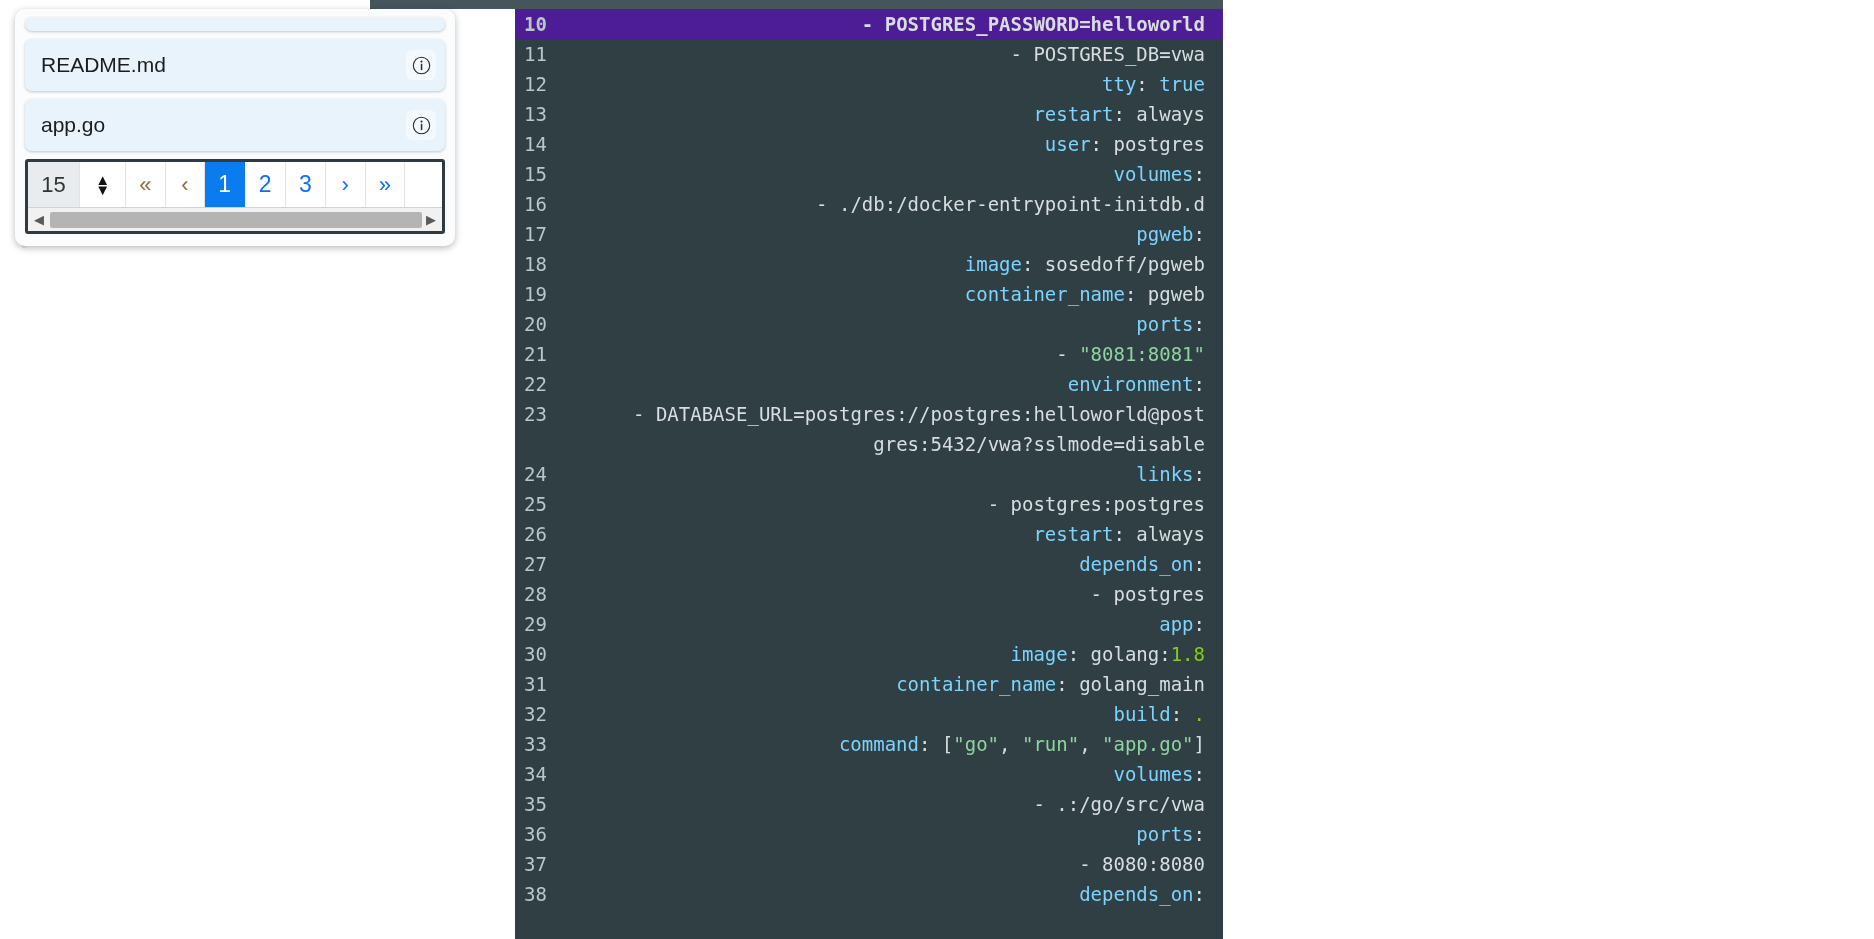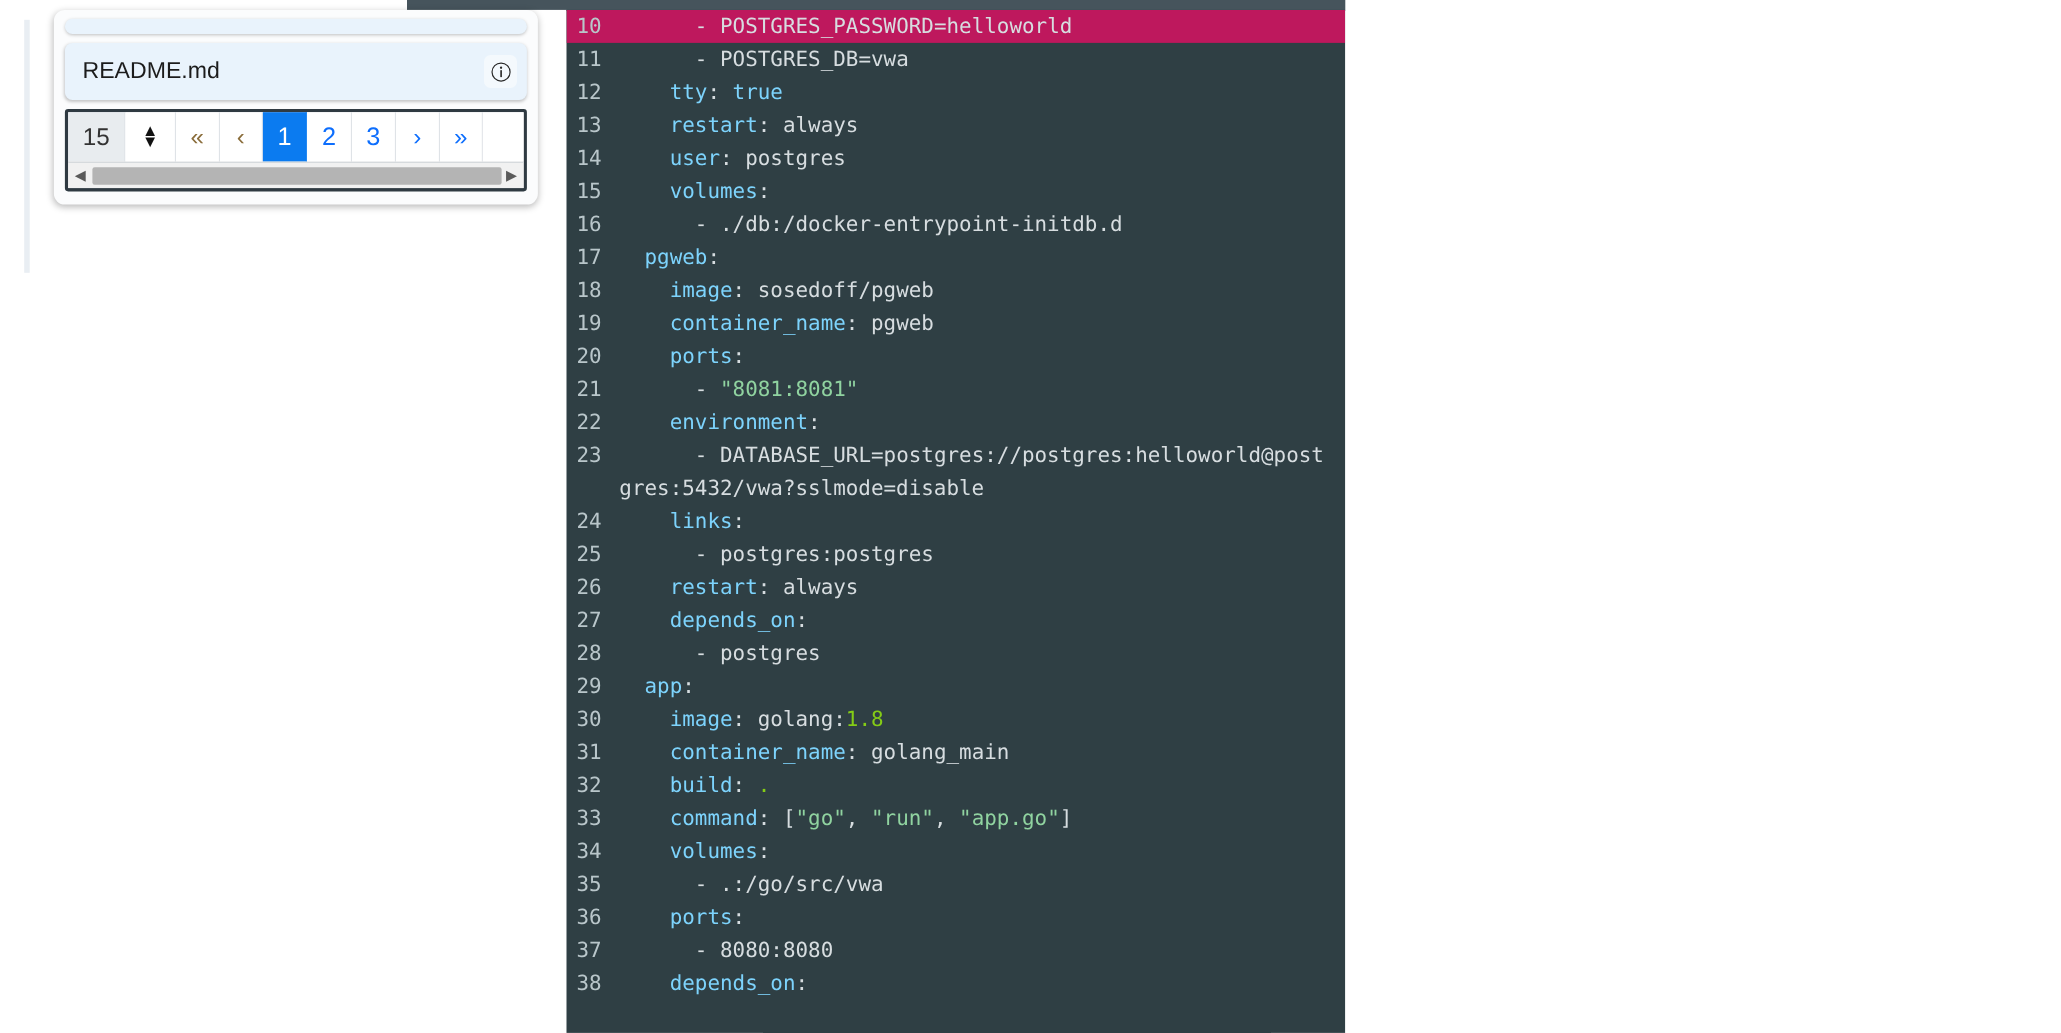--- a/index.html
+++ b/index.html
@@ -27,21 +27,21 @@
 
   
   .left-col {
     position:absolute; left:0px; top:9px; width:500px; height:930px;
     background:#ffffff;
   }
   .left-rail {
     position:absolute; left:22px; top:9px; width:5px; height:230px; background:#e9eef3;
   }
   .file-card {
-    position:absolute; left:49px; top:0px; width:440px;
+    position:absolute; left:15px; top:0px; width:440px;
     background:#fbfcfd;
     border-radius:10px;
     box-shadow:0 2px 7px rgba(0,0,0,.28);
     padding:8px 10px 12px 10px;
   }
   .file-row {
     position:relative;
     background:#e9f3fc;
     border-radius:7px;
     height:52px;
@@ -109,27 +109,27 @@
     position:absolute; left:500px; top:9px; width:15px; height:930px; background:#fff;
   }
   .code {
     font-family:"DejaVu Sans Mono", monospace;
     font-size:19px;
     line-height:30px;
     color:#e6edf0;
     white-space:pre-wrap;
   }
   .code-line { display:flex; align-items:flex-start; min-height:30px; }
-  .code-line.hl { background:#be185d; }
+  .code-line.hl { background:#4c1d95;font-weight:bold; }
   .ln {
     width:48px; flex:none; text-align:right; padding-right:16px;
     color:#b9c6ca; user-select:none;
     font-family:"DejaVu Sans Mono", monospace;
   }
-  .ct { flex:1; padding-right:18px; word-break:break-all; }
+  .ct { flex:1; padding-right:18px; word-break:break-all;text-align:right; }
   .k { color:#7dd3fc; }
   .s { color:#90d3a0; }
   .n { color:#84cc16; }
   .p { color:#d7dde0; }
 
   
   .right-col {
     position:absolute; left:1223px; top:0px; width:651px; height:939px;
     background:#ffffff;
   }
@@ -156,20 +156,30 @@
         <span>README.md</span>
         <span class="info-badge">
           <svg width="19" height="19" viewBox="0 0 19 19">
               <circle cx="9.5" cy="9.5" r="8.2" fill="none" stroke="#2b2b2b" stroke-width="1.1"></circle>
               <circle cx="9.5" cy="5.6" r="1.05" fill="#2b2b2b"></circle>
               <rect x="8.8" y="7.8" width="1.5" height="6.3" fill="#2b2b2b"></rect>
             </svg>
         </span>
       </div>
 
+      <div class="file-row">
+        <span>app.go</span>
+        <span class="info-badge">
+          <svg width="19" height="19" viewBox="0 0 19 19">
+              <circle cx="9.5" cy="9.5" r="8.2" fill="none" stroke="#2b2b2b" stroke-width="1.1"></circle>
+              <circle cx="9.5" cy="5.6" r="1.05" fill="#2b2b2b"></circle>
+              <rect x="8.8" y="7.8" width="1.5" height="6.3" fill="#2b2b2b"></rect>
+            </svg>
+        </span>
+      </div>
 
       <div class="pager-wrap">
         <div class="pager">
           <div class="pg size">15</div>
           <div class="pg stepper">
             <span class="stepper-glyph">
                 <span>▲</span>
                 <span>▼</span>
               </span>
           </div>

